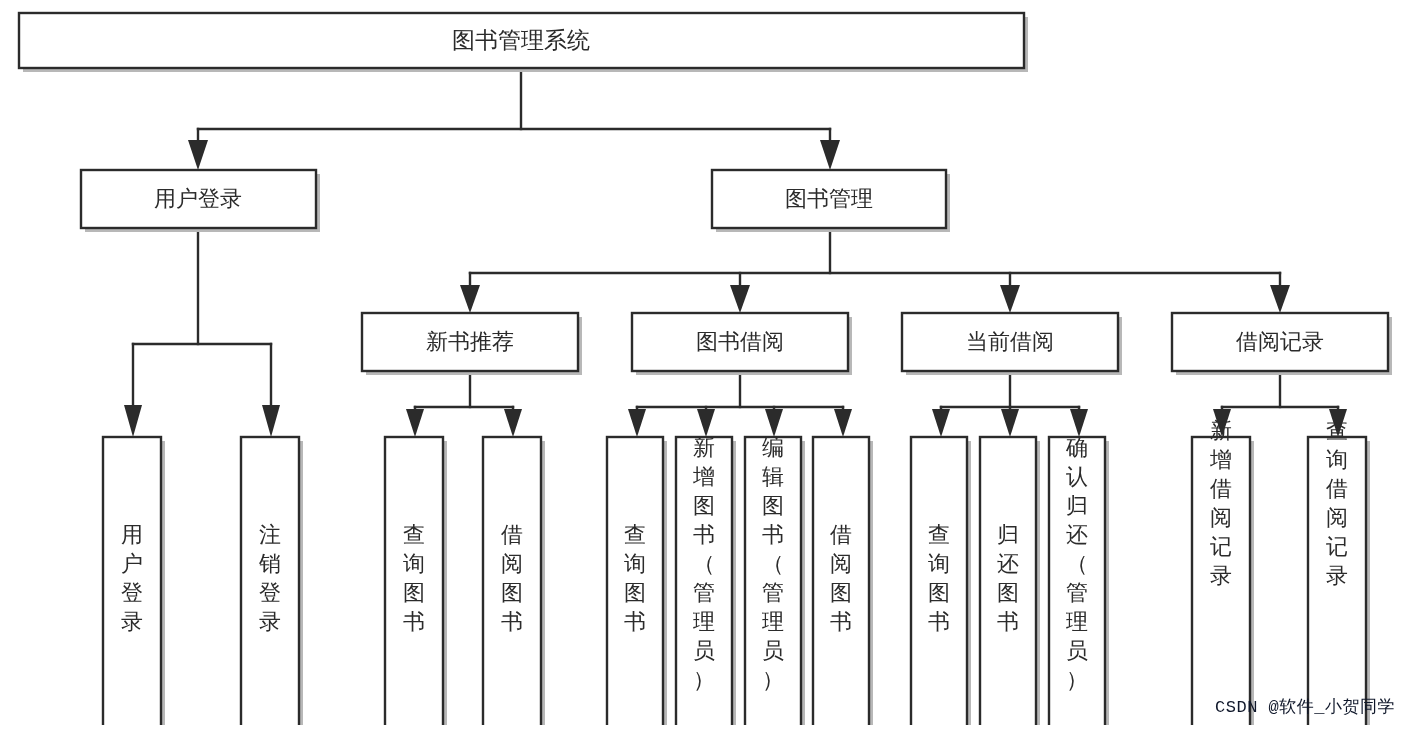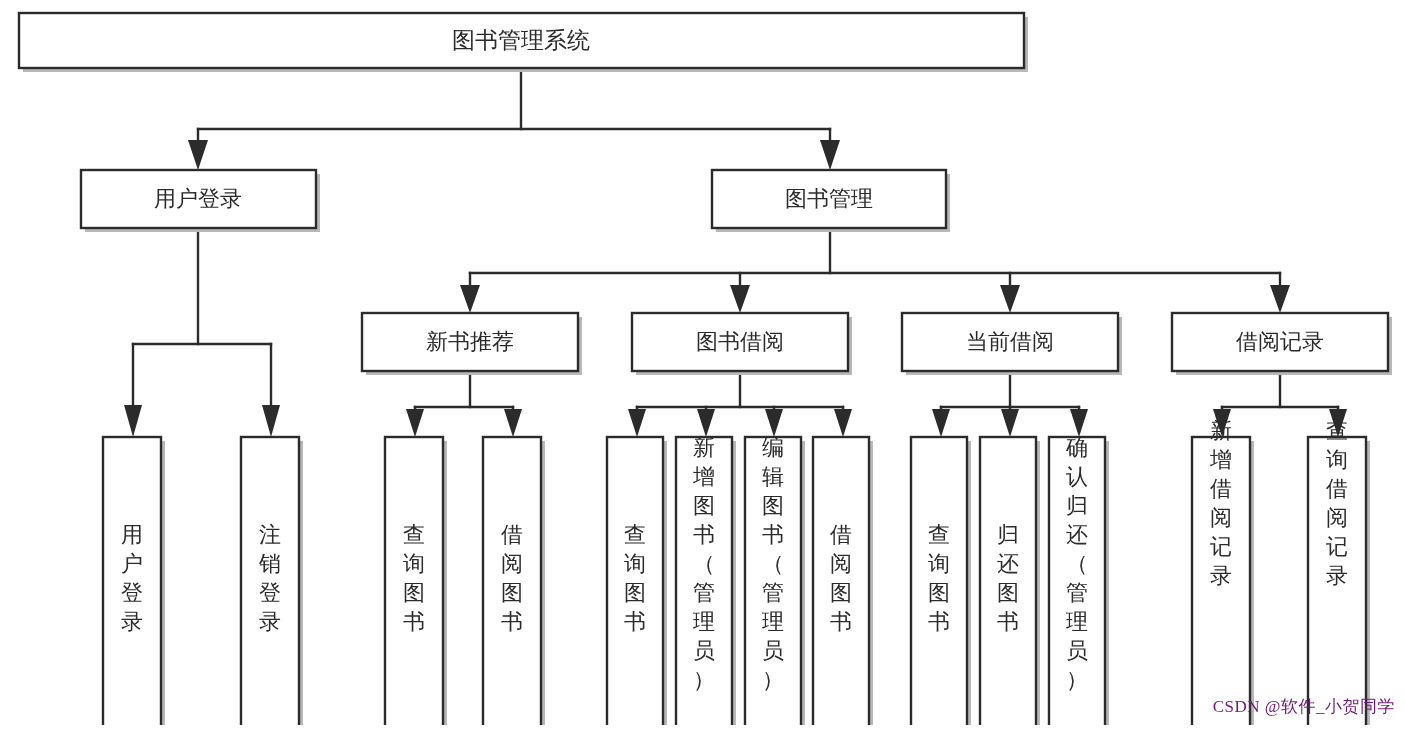--- a/index.html
+++ b/index.html
@@ -60,22 +60,22 @@
     fill: #2b2b2b;
     font-family: "Liberation Sans", "DejaVu Sans", sans-serif;
     font-size: 22px;
     text-anchor: middle;
   }
   .watermark {
     position: absolute;
     right: 10px;
     bottom: 7px;
     font-size: 17px;
-    color: #701a75;
-    font-family: Liberation Serif, serif;
+    color: #0f172a;
+    font-family: Liberation Mono, monospace;
     letter-spacing: 0.5px;
     white-space: nowrap;
     pointer-events: none;
   }
 </style>
 </head>
 <body>
 
 <div id="diagram-root">
 

